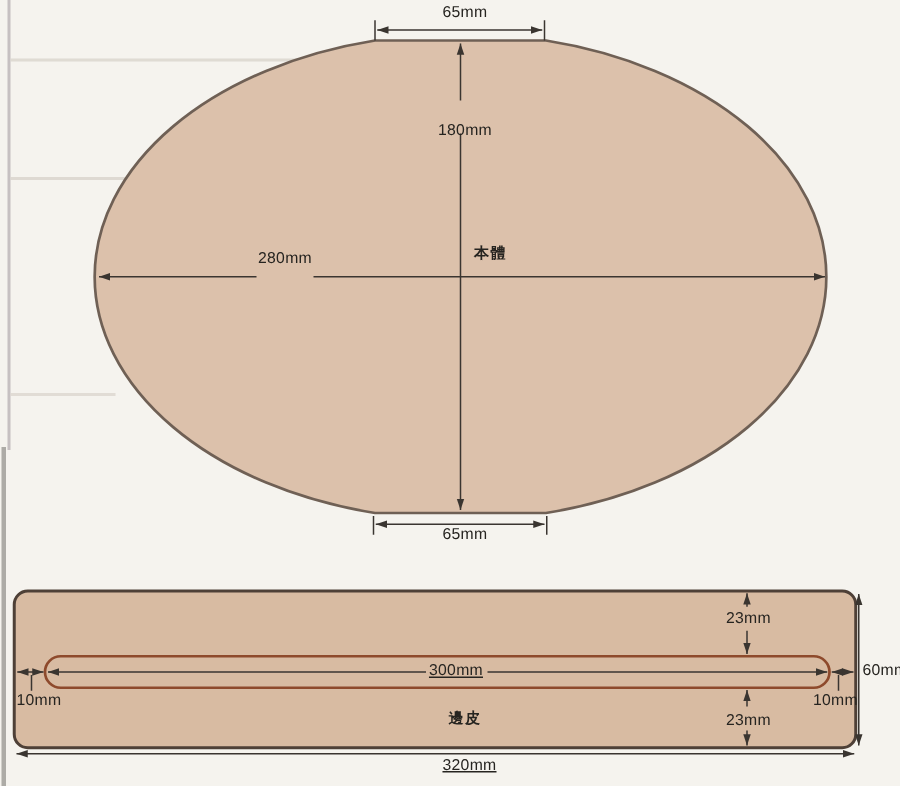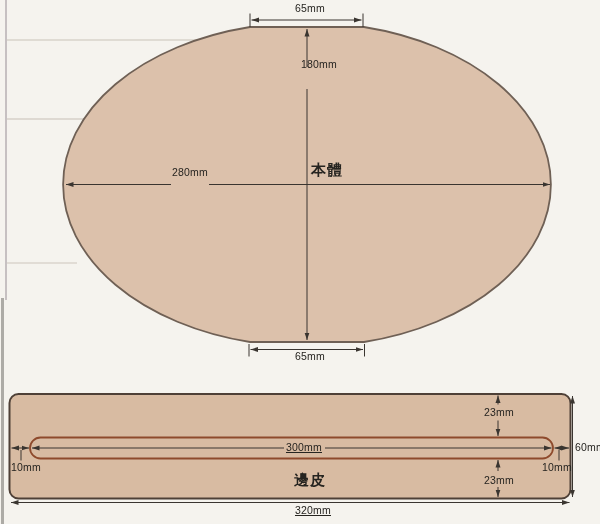--- a/index.html
+++ b/index.html
@@ -11,21 +11,21 @@
     position:absolute;
     font-family:"Liberation Sans",sans-serif;
     font-size:10.5px;
     letter-spacing:.2px;
     color:var(--label_text,#262420);
     text-align:center;
     white-space:nowrap;
     line-height:12px;
   }
   .piece-label{
-    font-size:15px;
+    font-size:10px;
     font-weight:bold;
     letter-spacing:1px;
     color:var(--label_text,#262420);
   }
   .left-align{text-align:left;}
   .body-shape{fill:var(--leather_fill_body,#dcc1ab);stroke:var(--body_outline,#6f6055);stroke-width:1.8;}
   .strip-shape{fill:var(--leather_fill_strip,#d8bba2);stroke:var(--strip_outline,#4e4037);stroke-width:2;}
   .slot-shape{fill:var(--leather_fill_strip,#d8bba2);stroke:var(--slot_outline,#8e4a2c);stroke-width:1.8;}
   .dims line{stroke:var(--dimension_line,#3a3530);stroke-width:1;}
   #arrowhead path{fill:var(--dimension_line,#3a3530);}
@@ -84,21 +84,21 @@
       <line x1="498" y1="471" x2="498" y2="460" marker-end="url(#arrowhead)"></line>
       <line x1="498" y1="487" x2="498" y2="497" marker-end="url(#arrowhead)"></line>
 
       <line x1="572.5" y1="396" x2="572.5" y2="497" marker-start="url(#arrowhead)" marker-end="url(#arrowhead)"></line>
 
       <line x1="11" y1="502.5" x2="569.5" y2="502.5" marker-start="url(#arrowhead)" marker-end="url(#arrowhead)"></line>
     </g>
   </svg>
 
   <div class="dim-label" style="left:283px;top:2px;width:54px;">65mm</div>
-  <div class="dim-label" style="left:283px;top:58px;width:54px;text-align:right;">180mm</div>
+  <div class="dim-label" style="left:283px;top:81px;width:54px;">180mm</div>
   <div class="dim-label" style="left:163px;top:166px;width:54px;">280mm</div>
   <div class="dim-label piece-label" style="left:303px;top:164px;width:48px;">本體</div>
   <div class="dim-label" style="left:283px;top:350px;width:54px;">65mm</div>
 
   <div class="dim-label" style="left:277px;top:441px;width:54px;text-decoration:underline;">300mm</div>
   <div class="dim-label" style="left:1px;top:461px;width:50px;">10mm</div>
   <div class="dim-label" style="left:532px;top:461px;width:50px;">10mm</div>
   <div class="dim-label" style="left:473px;top:406px;width:52px;">23mm</div>
   <div class="dim-label" style="left:473px;top:473.5px;width:52px;">23mm</div>
   <div class="dim-label left-align" style="left:575px;top:441px;">60mm</div>

